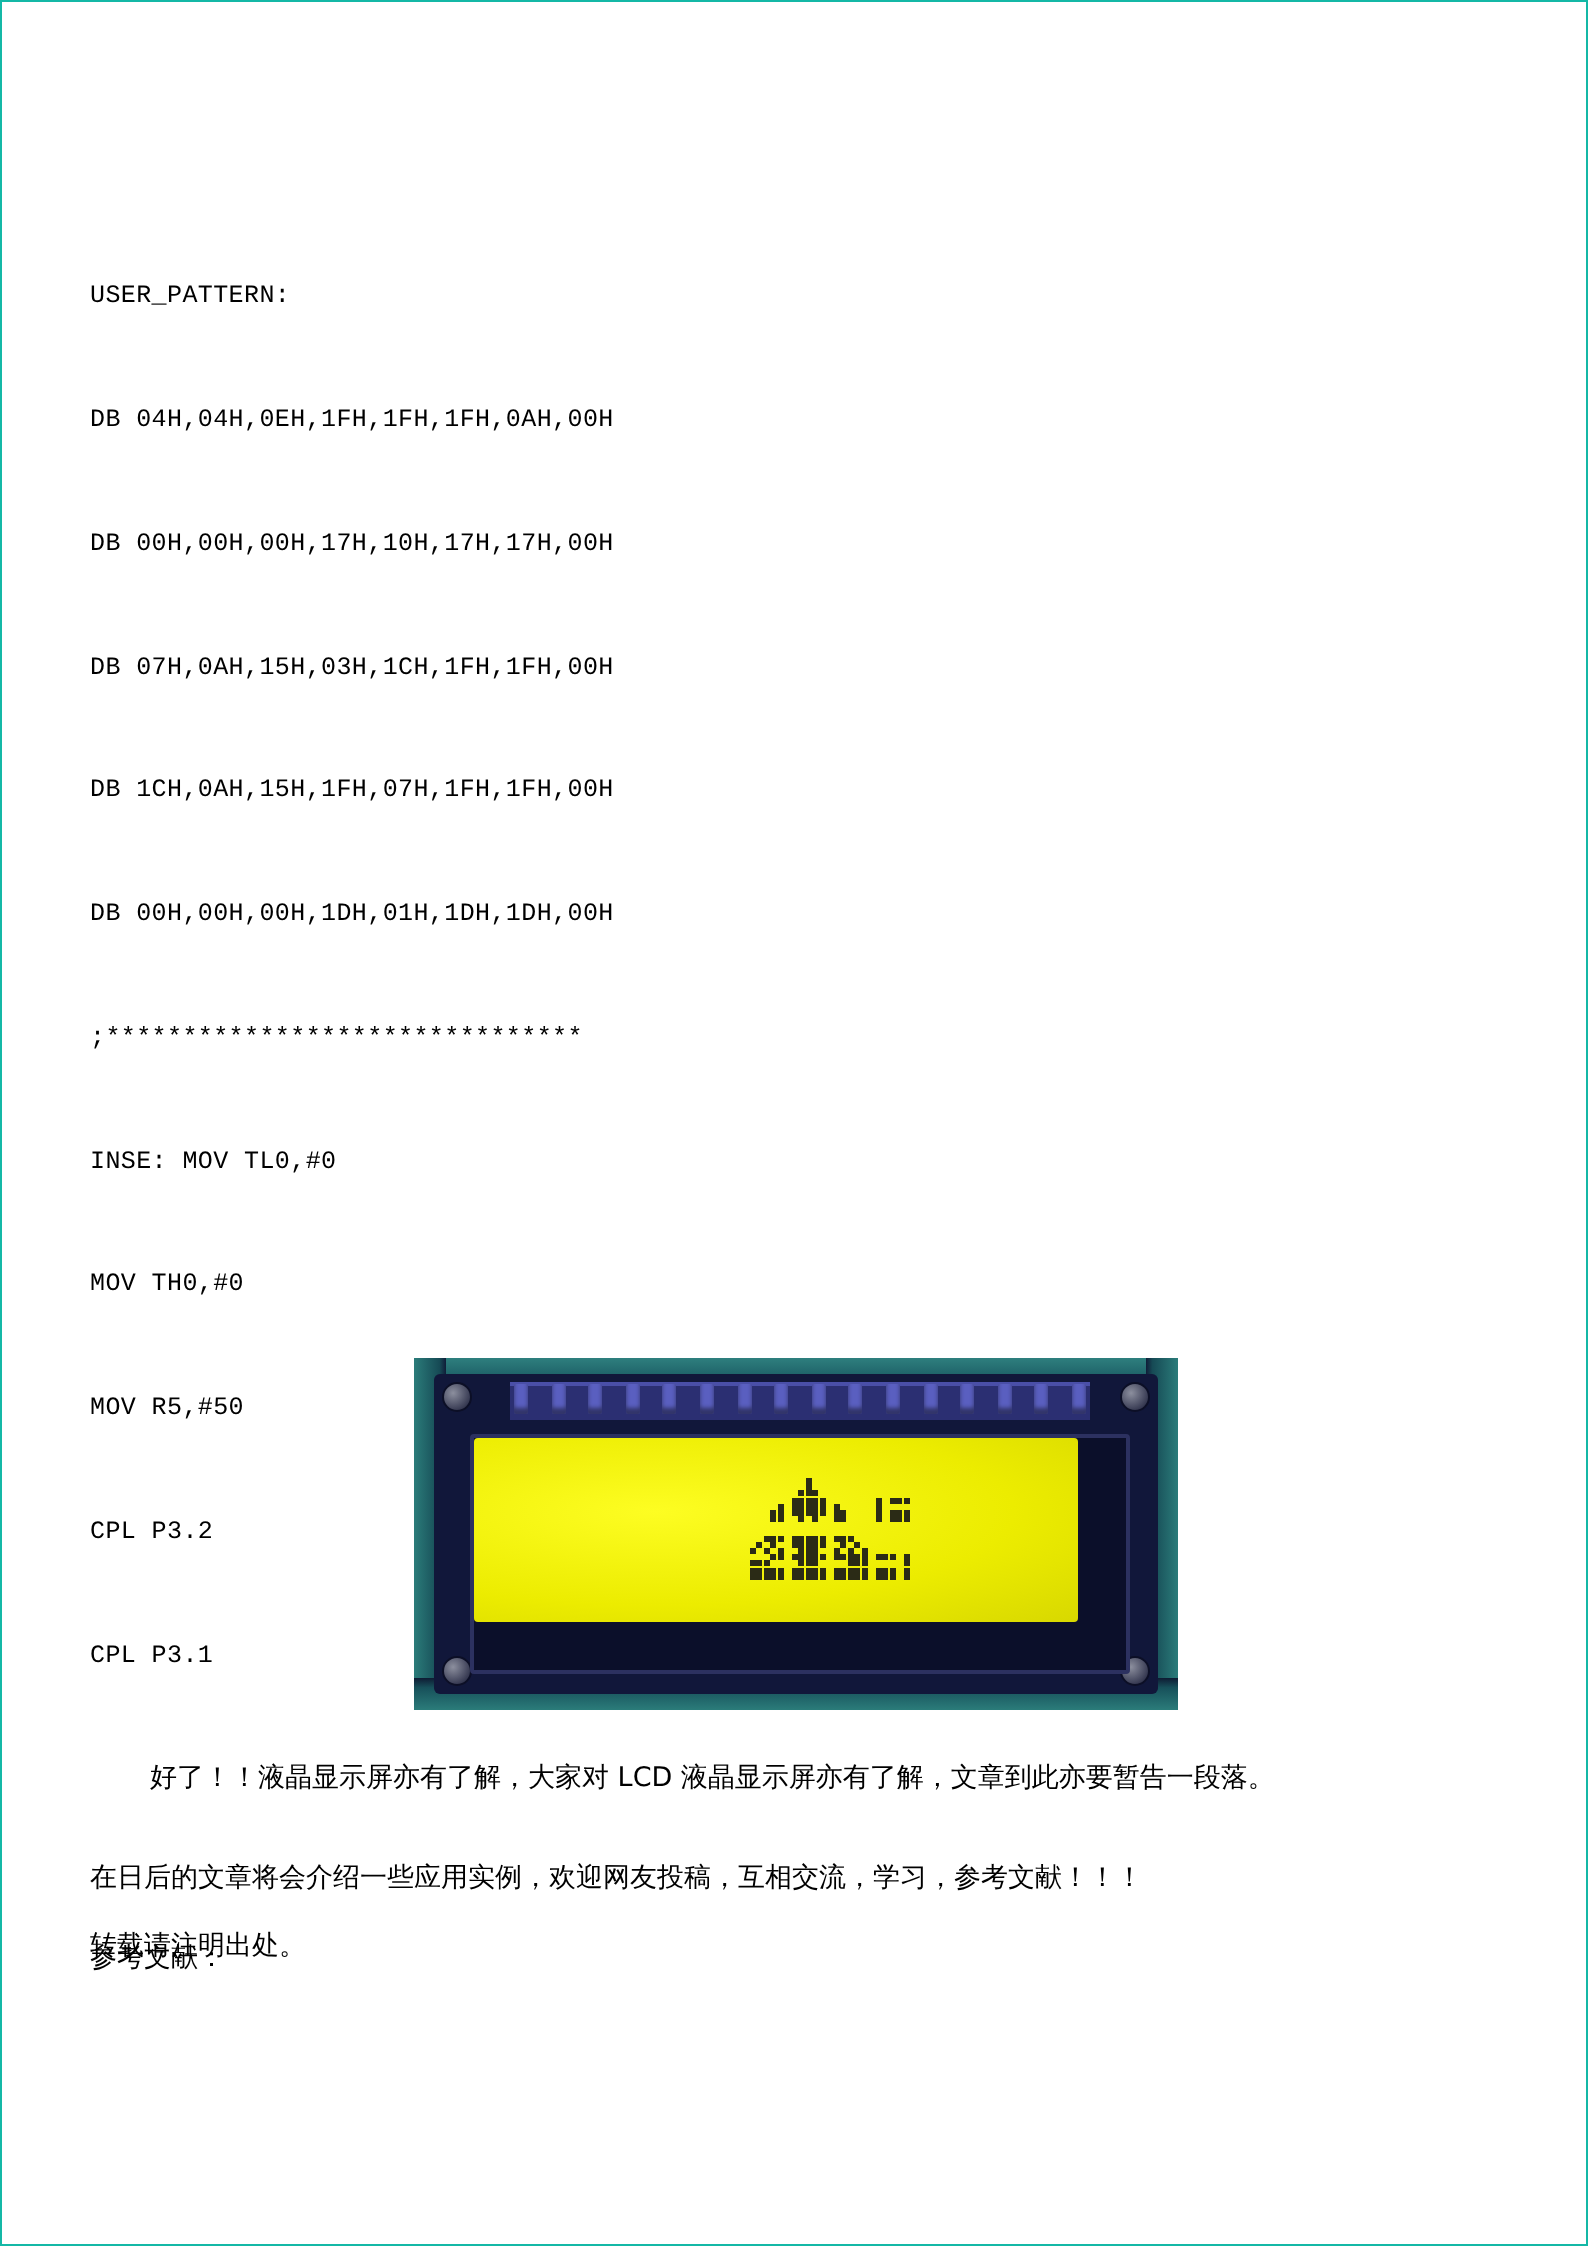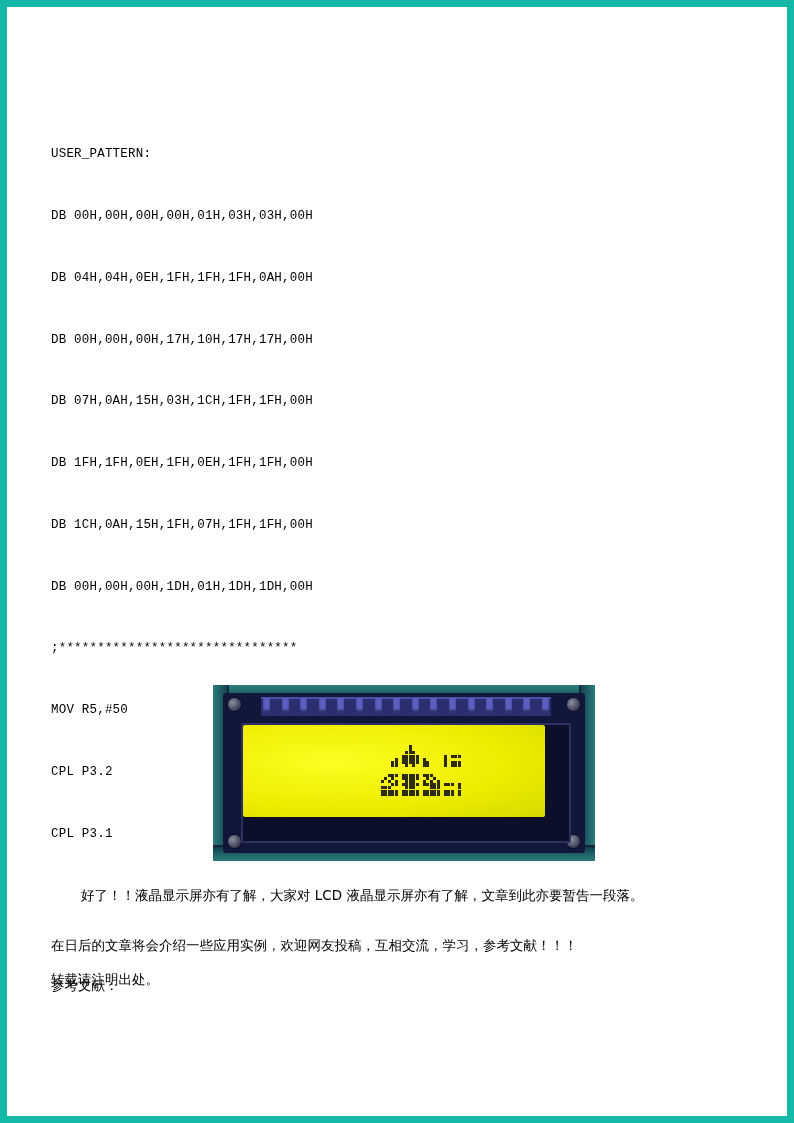--- a/index.html
+++ b/index.html
@@ -13,21 +13,21 @@
     position: relative;
     font-family: "Liberation Sans", sans-serif;
     color: #000000;
     overflow: hidden;
   }
   .page {
     position: absolute;
     left: 0; top: 0;
     width: 794px;
     height: 1123px;
-    border: 7px solid #14b8a6;
+    border: 1px solid #14b8a6;
     box-sizing: border-box;
     background: #ffffff;
   }
   .content {
     position: absolute;
     left: 44px;
     top: 96px;
     width: 706px;
   }
   .code-block {
@@ -176,28 +176,28 @@
   .para3 { top: 966px; }
 </style>
 </head>
 <body>
 
 <div class="page">
 
   <div class="content">
     <div class="code-block">
       <div class="code-line">USER_PATTERN:</div>
-      <div class="code-line">DB 00H,00H,00H,00H,01H,03H,03H,00H</div>
       <div class="code-line">DB 04H,04H,0EH,1FH,1FH,1FH,0AH,00H</div>
       <div class="code-line">DB 00H,00H,00H,17H,10H,17H,17H,00H</div>
       <div class="code-line">DB 07H,0AH,15H,03H,1CH,1FH,1FH,00H</div>
-      <div class="code-line">DB 1FH,1FH,0EH,1FH,0EH,1FH,1FH,00H</div>
       <div class="code-line">DB 1CH,0AH,15H,1FH,07H,1FH,1FH,00H</div>
       <div class="code-line">DB 00H,00H,00H,1DH,01H,1DH,1DH,00H</div>
       <div class="code-line">;*******************************</div>
+      <div class="code-line">INSE: MOV TL0,#0</div>
+      <div class="code-line">MOV TH0,#0</div>
       <div class="code-line">MOV R5,#50</div>
       <div class="code-line">CPL P3.2</div>
       <div class="code-line">CPL P3.1</div>
       
       
       
       
       
       
       

